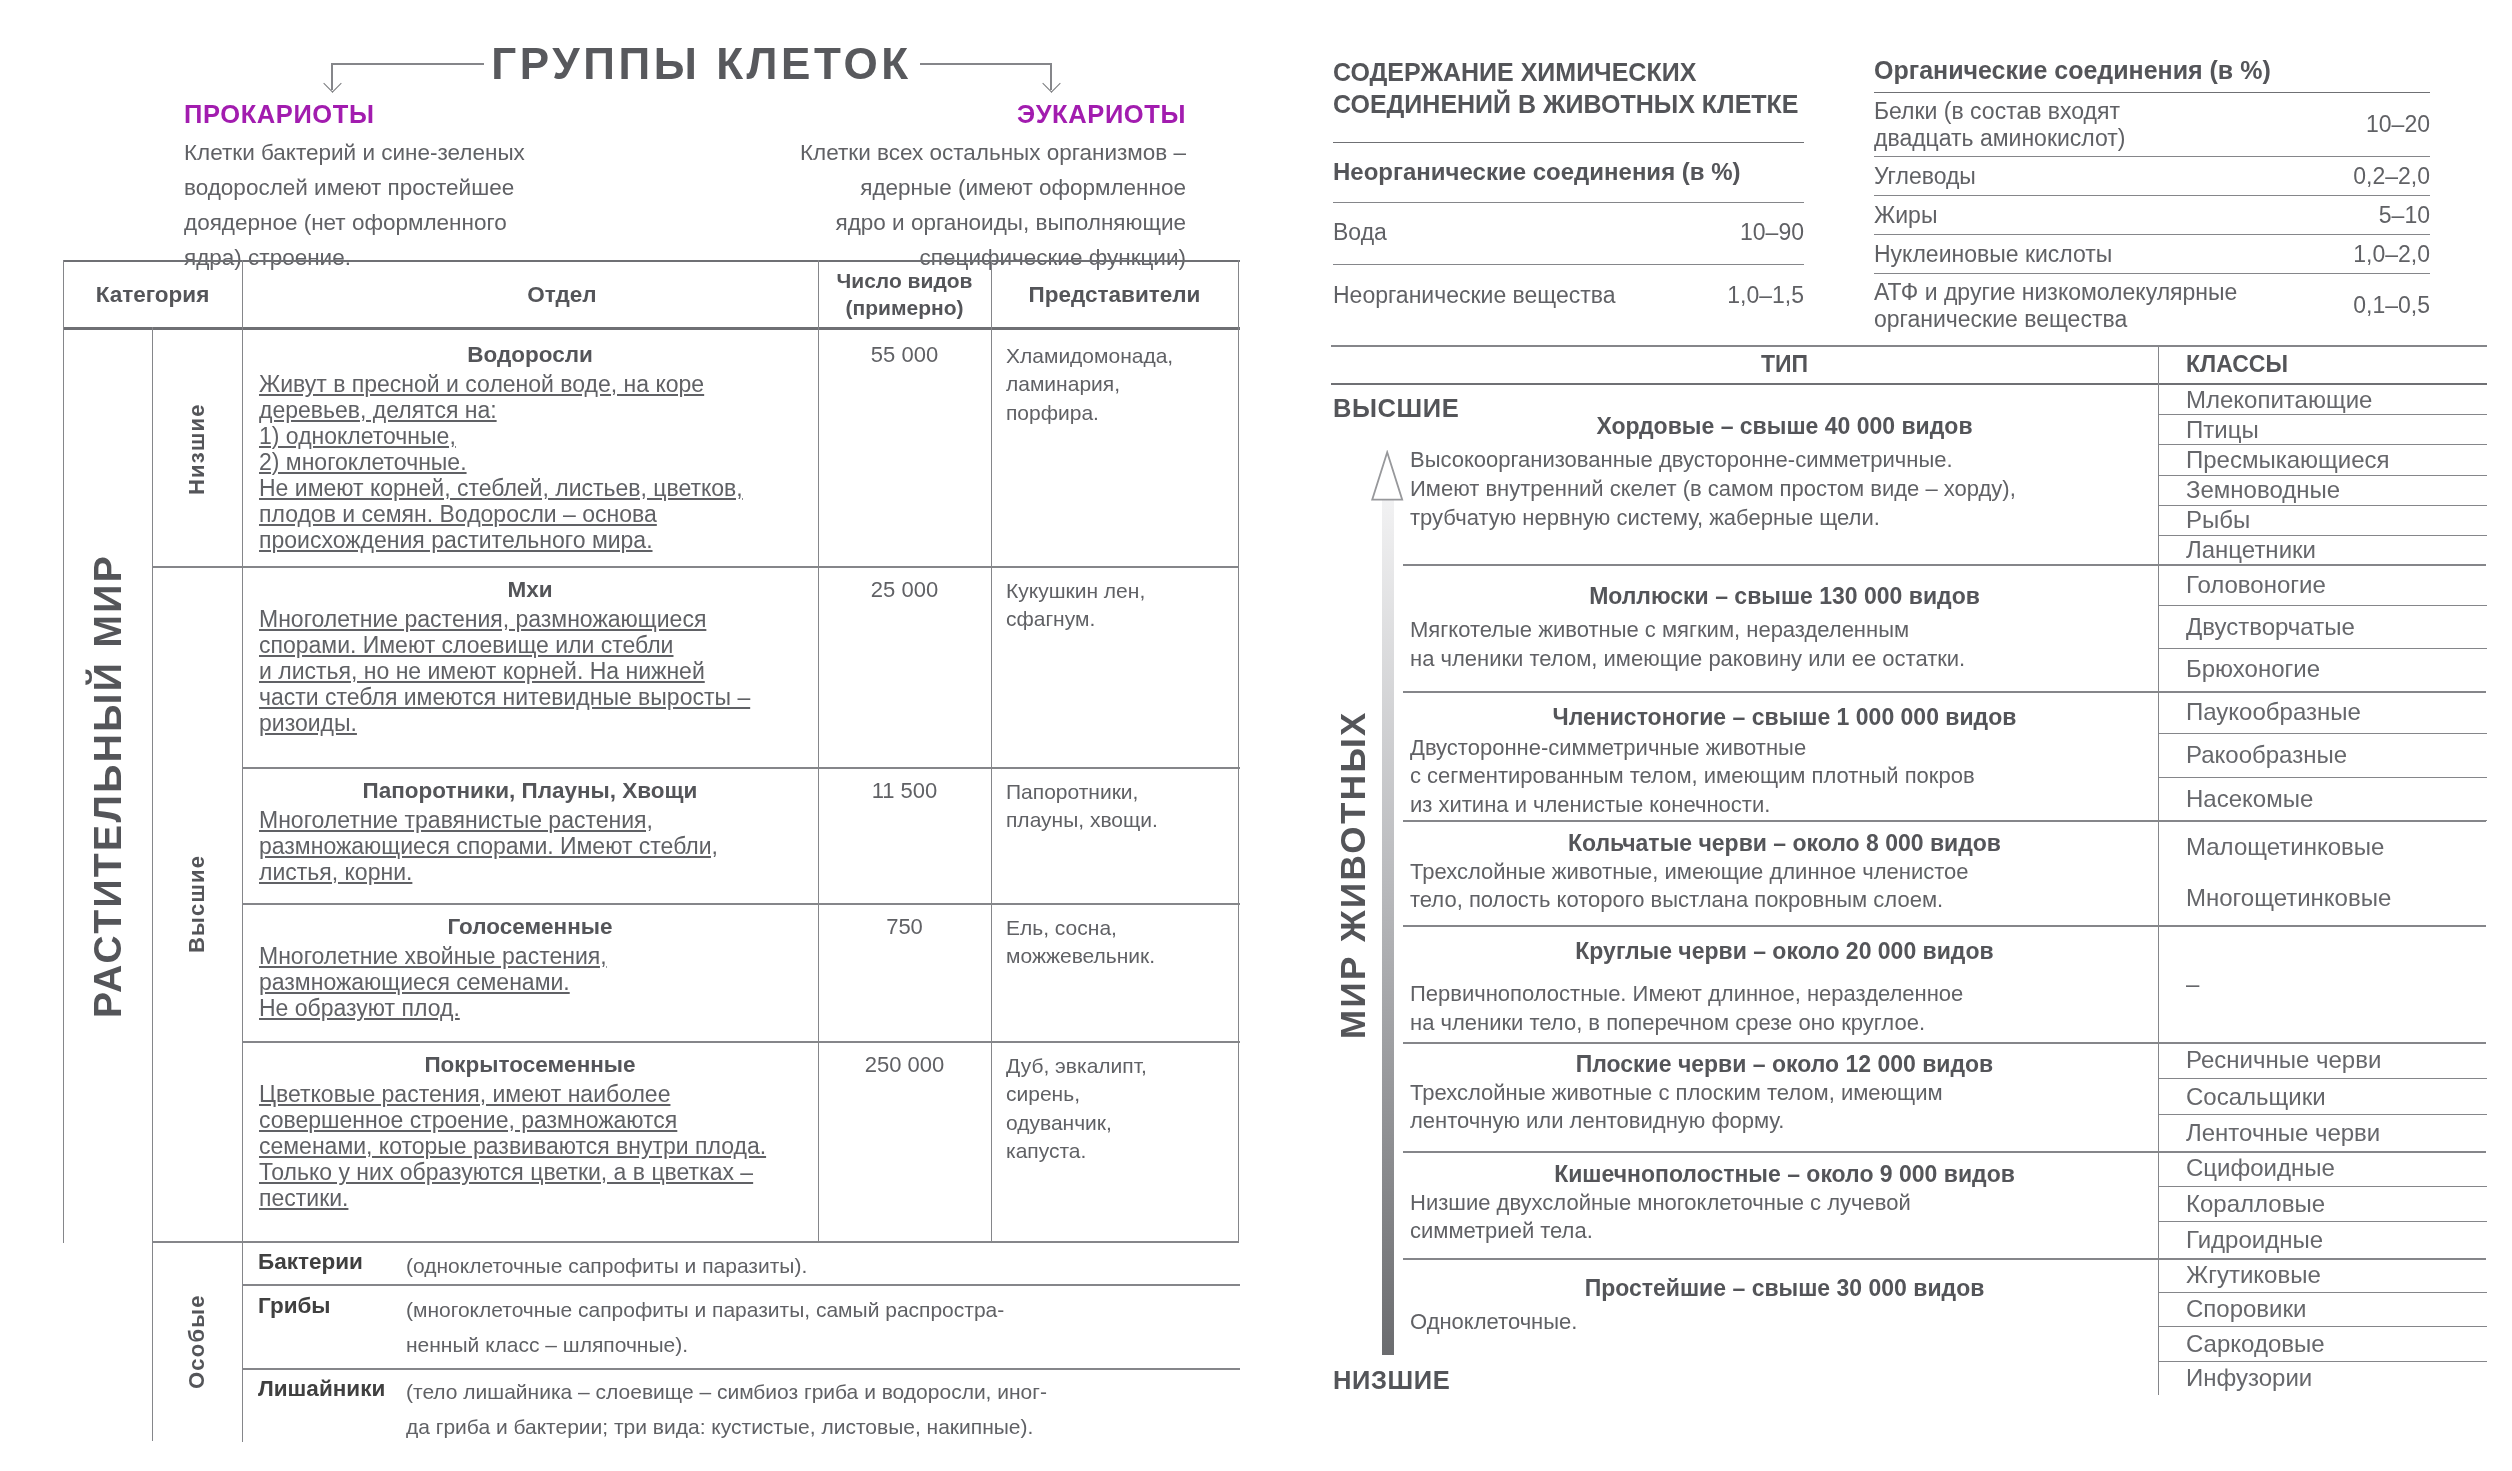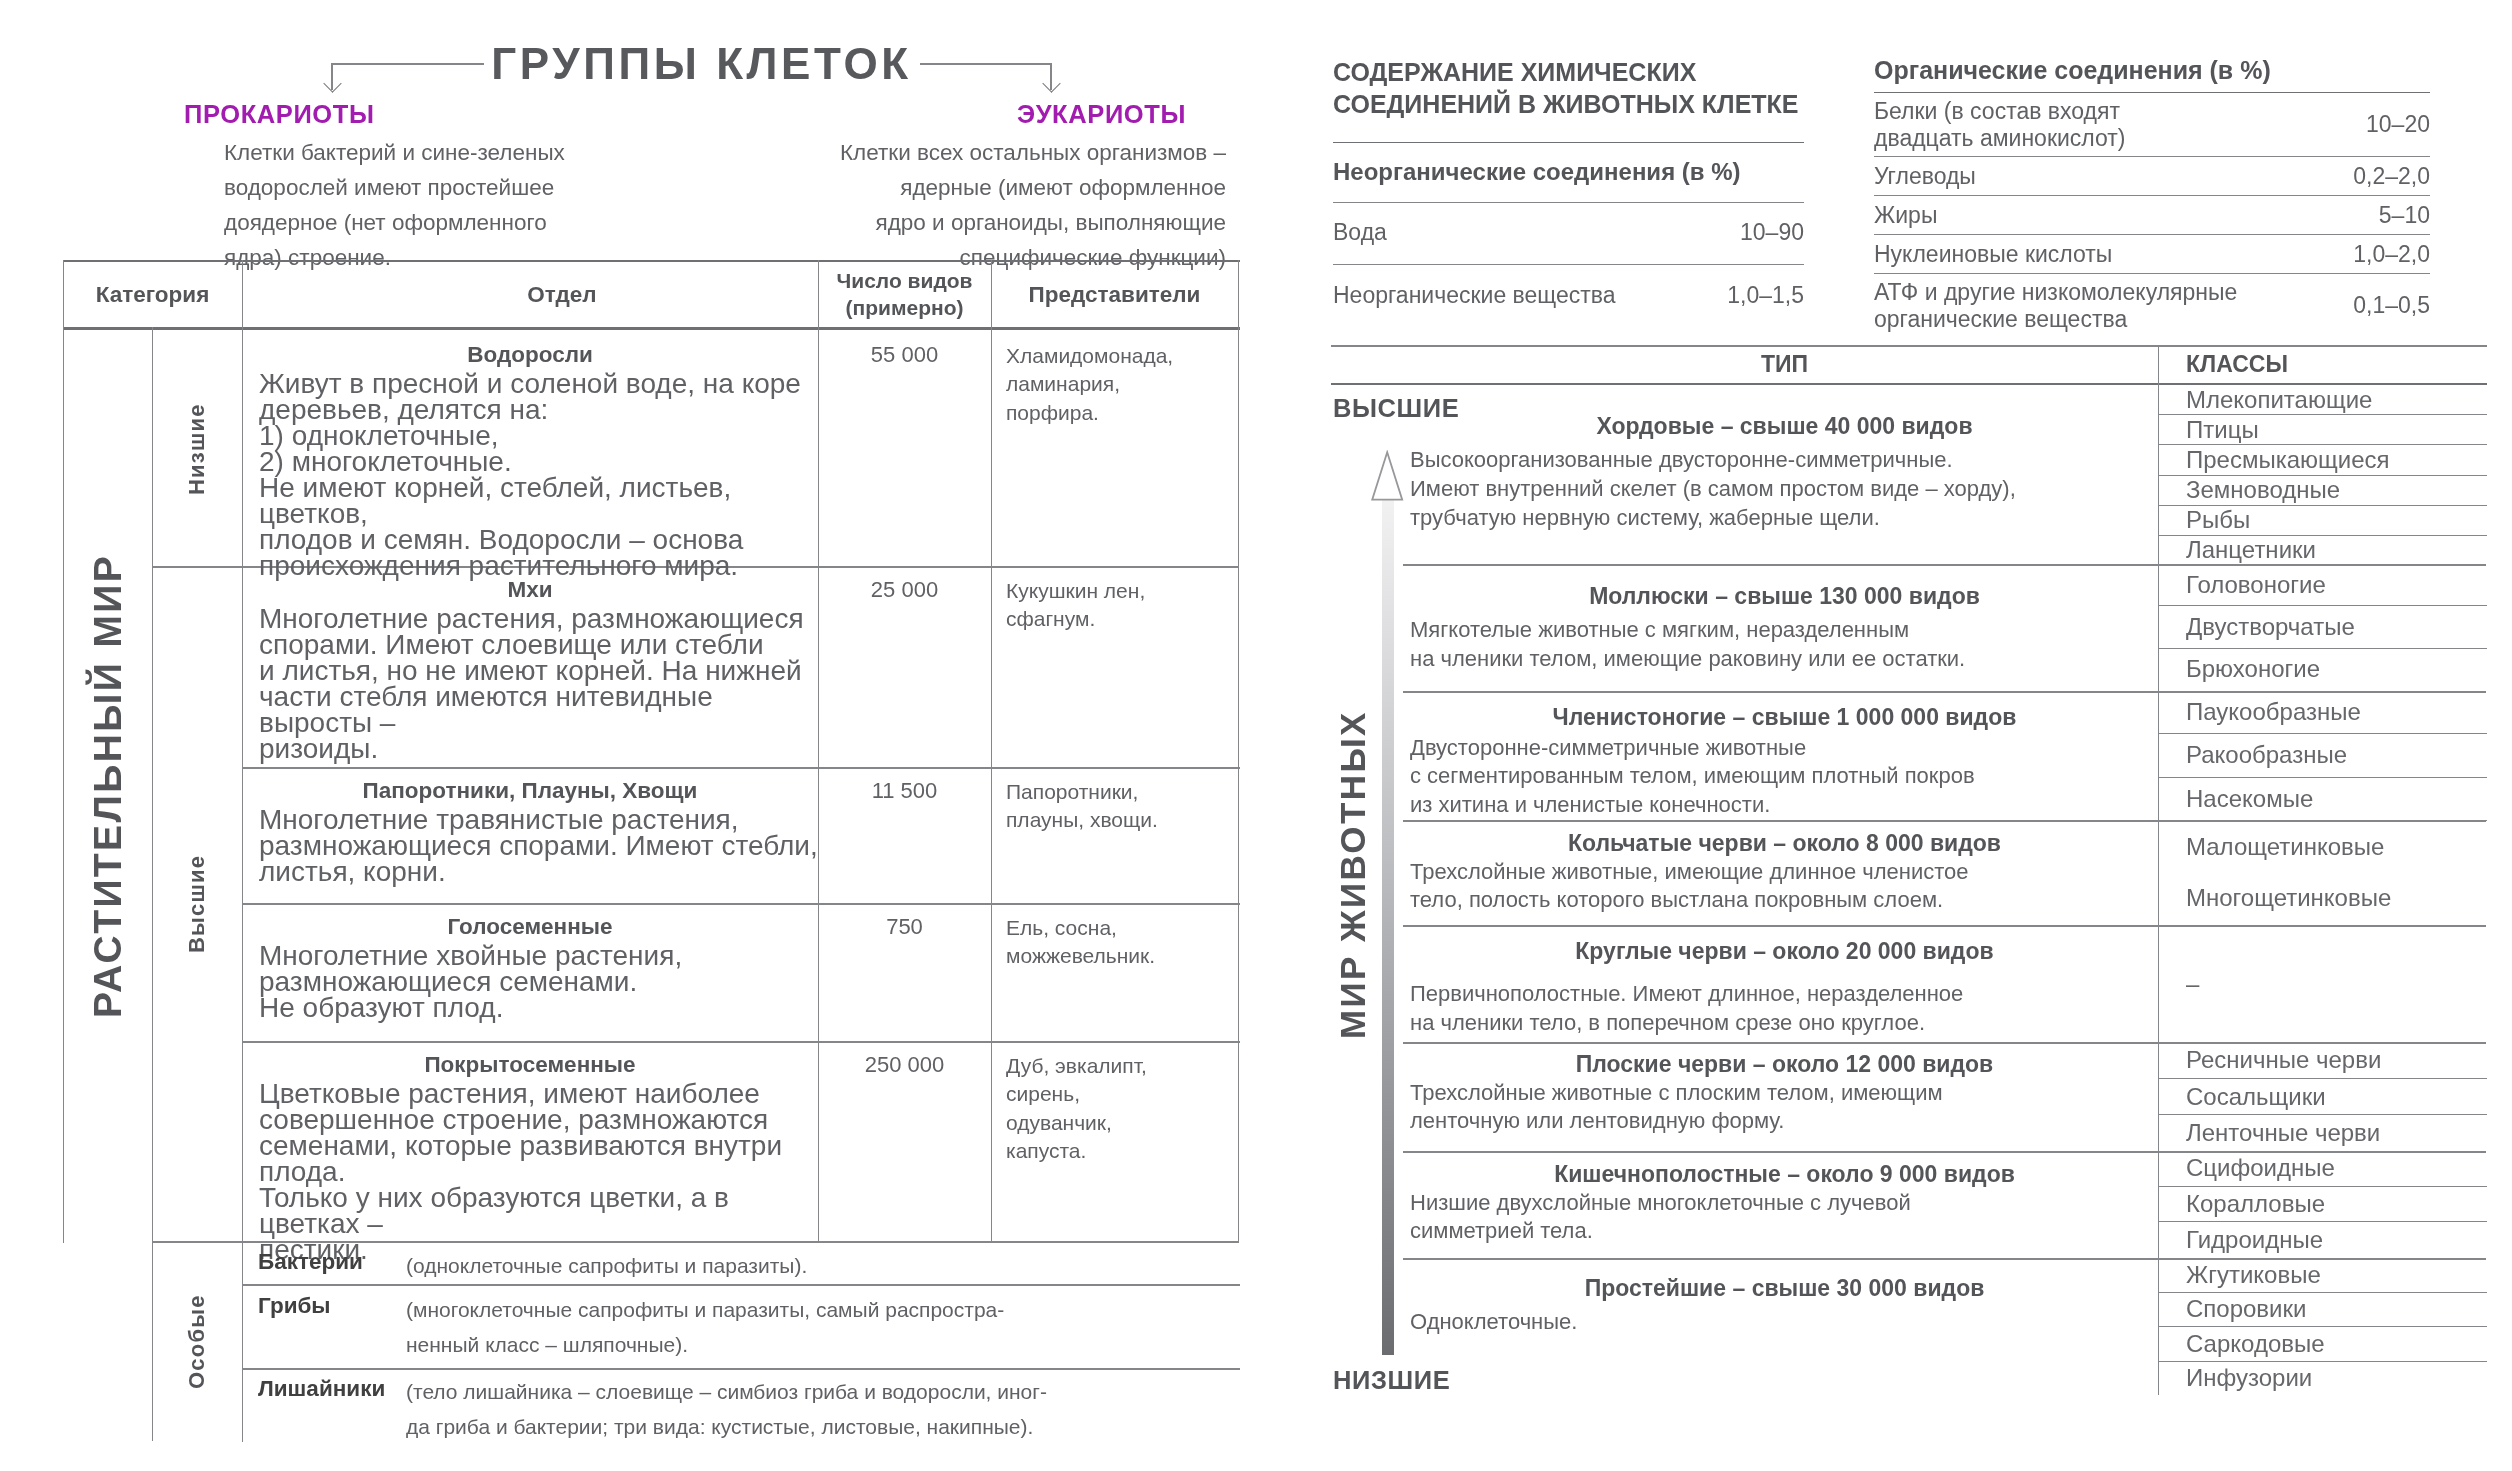--- a/index.html
+++ b/index.html
@@ -5,26 +5,26 @@
   html,body{margin:0;padding:0;background:#fff;}
   body{font-family:"Liberation Sans","DejaVu Sans",sans-serif;color:#606165;}
   #canvas{position:relative;width:2512px;height:1471px;background:#fff;overflow:hidden;}
   .abs{position:absolute;}
   .ln{position:absolute;background:#85868a;}
   .lnd{position:absolute;background:#6f7074;}
   .pre{white-space:pre-line;}
   .vtext{writing-mode:vertical-rl;transform:rotate(180deg);display:flex;align-items:center;justify-content:center;}
   .title{font-size:44px;font-weight:bold;color:#58595d;letter-spacing:3.6px;text-align:center;}
   .hgroup{font-size:25.5px;font-weight:bold;color:#a21caf;letter-spacing:0.6px;}
-  .intro{font-size:22.5px;line-height:35px;color:#606165;margin-left:40px;}
+  .intro{font-size:22.5px;line-height:35px;color:#606165;}
   .chev{position:absolute;width:12px;height:12px;border-left:1.8px solid #77787b;border-bottom:1.8px solid #77787b;transform:rotate(-45deg);}
   .phead{display:flex;align-items:center;justify-content:center;text-align:center;font-size:22.5px;font-weight:bold;color:#545559;line-height:27px;}
   .prow{position:absolute;left:242px;width:576px;box-sizing:border-box;padding-top:8.5px;}
   .pname{font-size:22.5px;font-weight:bold;color:#545559;text-align:center;line-height:28px;}
-  .pdesc{font-size:28px;line-height:26px;color:#606165;white-space:pre-line;padding-left:17px;margin-top:2.4px;}
+  .pdesc{font-size:23px;line-height:26px;color:#606165;white-space:pre-line;padding-left:17px;margin-top:2.4px;text-decoration:underline;}
   .pcount{position:absolute;left:818px;width:173px;text-align:center;font-size:22px;color:#606165;padding-top:9.7px;}
   .preps{position:absolute;left:1006px;width:231px;font-size:21px;line-height:28.6px;color:#606165;white-space:pre-line;padding-top:9.7px;}
   .sname{position:absolute;left:258px;font-size:22.5px;font-weight:bold;color:#404040;}
   .sdesc{position:absolute;left:406px;width:838px;font-size:21px;line-height:35px;color:#606165;white-space:pre-line;}
   .catlabel{display:flex;align-items:center;justify-content:center;font-size:22px;font-weight:bold;color:#545559;letter-spacing:1.2px;}
   .chemtitle{font-size:25px;line-height:32px;font-weight:bold;color:#545559;white-space:pre-line;}
   .chemrow{display:flex;justify-content:space-between;align-items:center;font-size:23px;color:#606165;}
   .chemname{white-space:pre-line;line-height:27px;}
   .ablock{position:absolute;left:1410px;width:749px;box-sizing:border-box;}
   .aname{font-size:23px;font-weight:bold;color:#545559;text-align:center;line-height:27px;}

